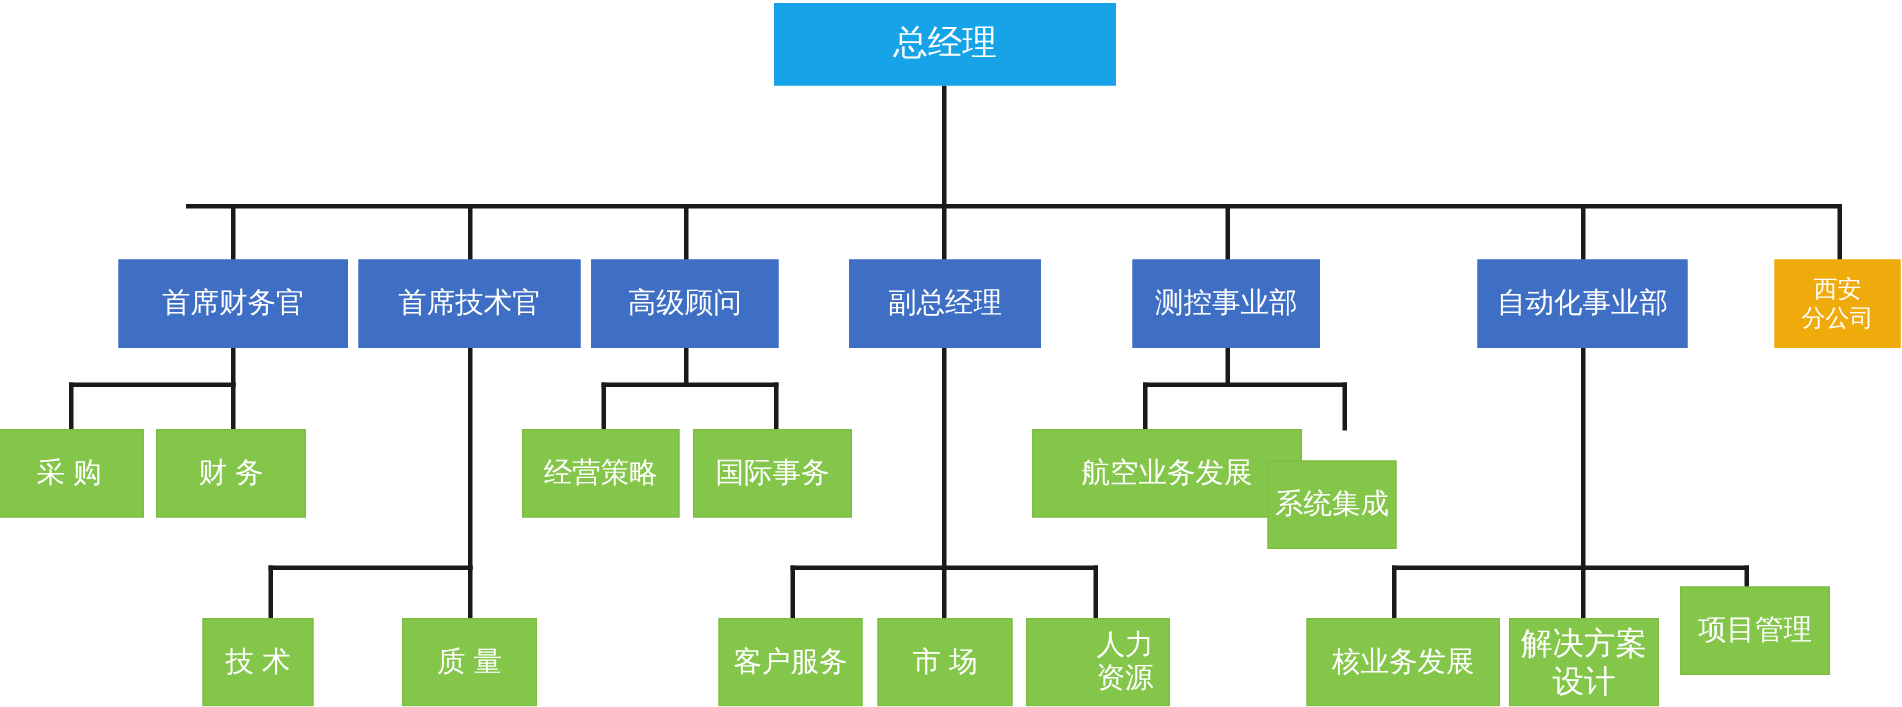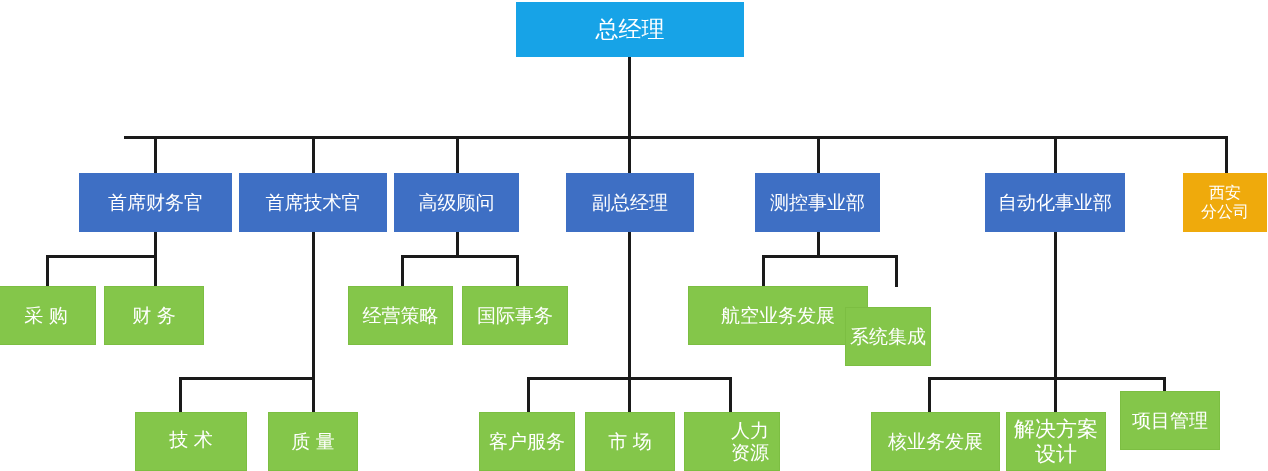--- a/index.html
+++ b/index.html
@@ -171,21 +171,21 @@
   </div>
 
   <div class="node node-leaf" style="left:688px; top:286px; width:180px; height:59px;">
     <span class="label">航空业务发展</span>
   </div>
 
   <div class="node node-leaf" style="left:845px; top:286px; width:86px; height:59px;margin-top:21px;">
     <span class="label">系统集成</span>
   </div>
 
-  <div class="node node-leaf spaced" style="left:135px; top:412px; width:112px; height:59px;font-family:Liberation Mono, monospace;">
+  <div class="node node-leaf spaced" style="left:135px; top:412px; width:74px; height:59px;">
     <span class="label">技术</span>
   </div>
 
   <div class="node node-leaf spaced" style="left:268px; top:412px; width:90px; height:59px;text-align:center;">
     <span class="label">质量</span>
   </div>
 
   <div class="node node-leaf" style="left:479px; top:412px; width:96px; height:59px;">
     <span class="label">客户服务</span>
   </div>

